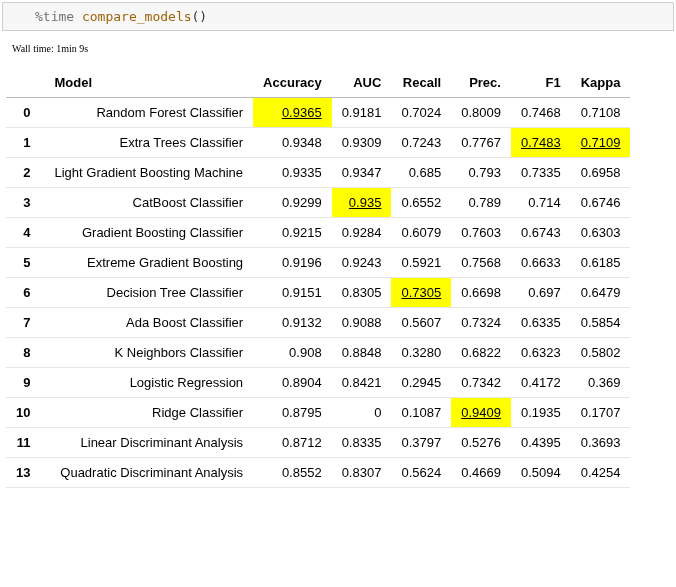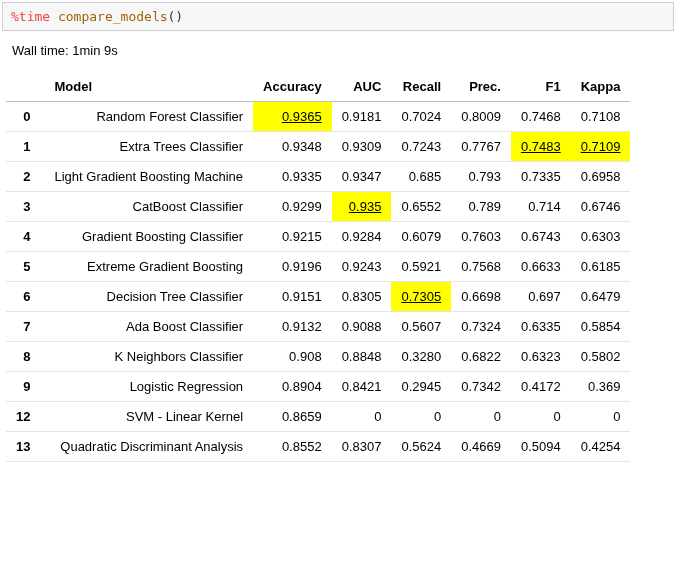--- a/index.html
+++ b/index.html
@@ -12,26 +12,26 @@
     width: 676px;
   }
   .code-cell {
     background: #f7f7f7;
     border: 1px solid #cfcfcf;
     padding: 6px 8px;
     margin: 2px;
     font-family: Consolas, Menlo, monospace;
     font-size: 13px;
   }
-  .magic { color: #ef4444; }
+  .magic { color: #737373; margin-left: 24px; }
   .func  { color: #a16207; }
   .paren { color: #333; }
   .wall-time {
-    font-family: Liberation Sans, sans-serif;
-    font-size: 13px;
+    font-family: Liberation Serif, serif;
+    font-size: 10px;
     padding: 10px 12px 4px 12px;
   }
   .table-wrap { padding: 10px 6px; }
   table {
     border-collapse: collapse;
     font-size: 13px;
   }
   th, td {
     padding: 7px 10px;
     text-align: left;
@@ -174,28 +174,38 @@
           <th class="row-idx">9</th>
           <td class="model">Logistic Regression</td>
           <td class="num">0.8904</td>
           <td class="num">0.8421</td>
           <td class="num">0.2945</td>
           <td class="num">0.7342</td>
           <td class="num">0.4172</td>
           <td class="num">0.369</td>
         </tr>
         <tr>
-          <th class="row-idx">12</th>
-          <td class="model">SVM - Linear Kernel</td>
-          <td class="num">0.8659</td>
+          <th class="row-idx">10</th>
+          <td class="model">Ridge Classifier</td>
+          <td class="num">0.8795</td>
           <td class="num">0</td>
-          <td class="num">0</td>
-          <td class="num">0</td>
-          <td class="num">0</td>
-          <td class="num">0</td>
+          <td class="num">0.1087</td>
+          <td class="num hl">0.9409</td>
+          <td class="num">0.1935</td>
+          <td class="num">0.1707</td>
+        </tr>
+        <tr>
+          <th class="row-idx">11</th>
+          <td class="model">Linear Discriminant Analysis</td>
+          <td class="num">0.8712</td>
+          <td class="num">0.8335</td>
+          <td class="num">0.3797</td>
+          <td class="num">0.5276</td>
+          <td class="num">0.4395</td>
+          <td class="num">0.3693</td>
         </tr>
         <tr>
           <th class="row-idx">13</th>
           <td class="model">Quadratic Discriminant Analysis</td>
           <td class="num">0.8552</td>
           <td class="num">0.8307</td>
           <td class="num">0.5624</td>
           <td class="num">0.4669</td>
           <td class="num">0.5094</td>
           <td class="num">0.4254</td>

